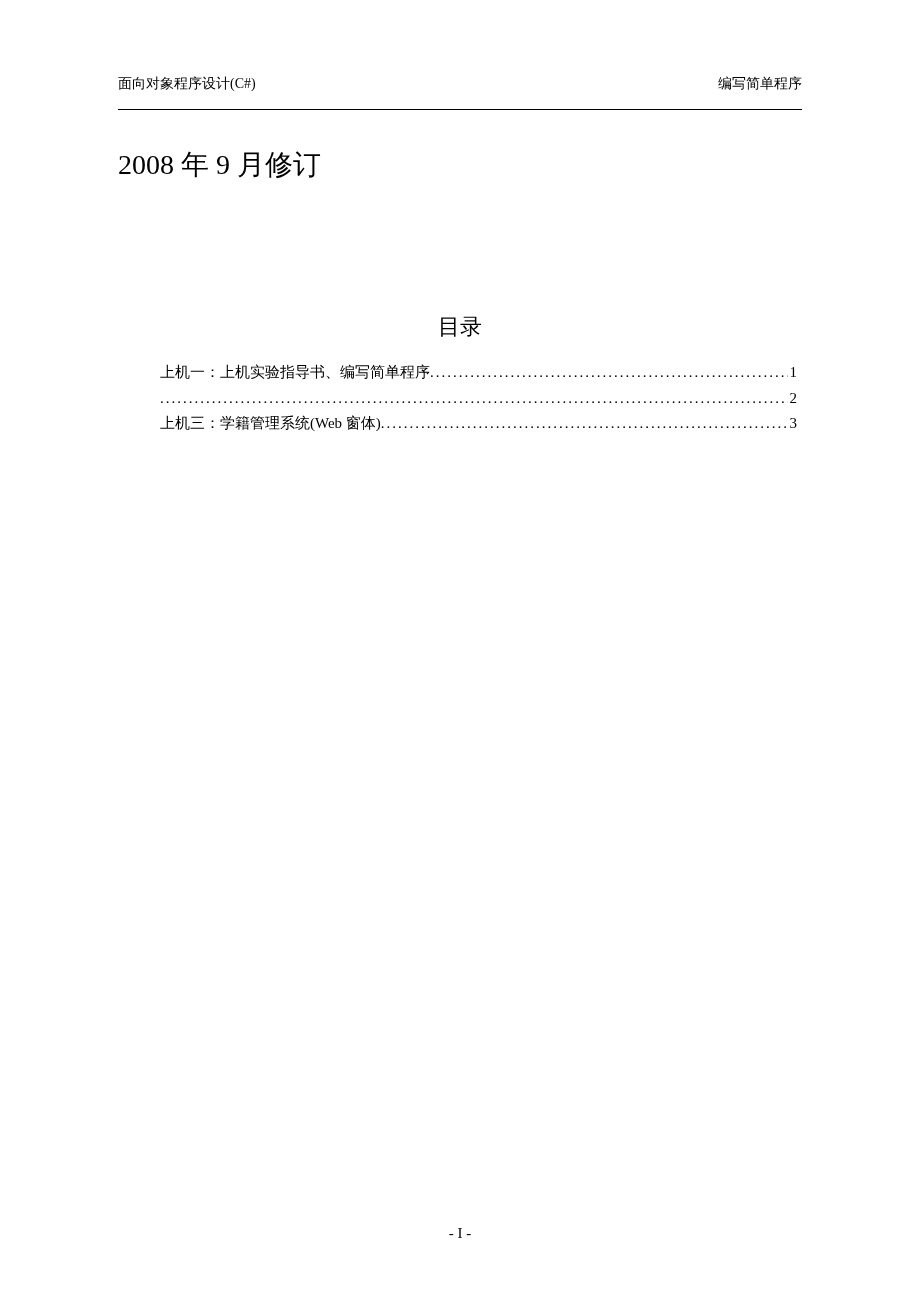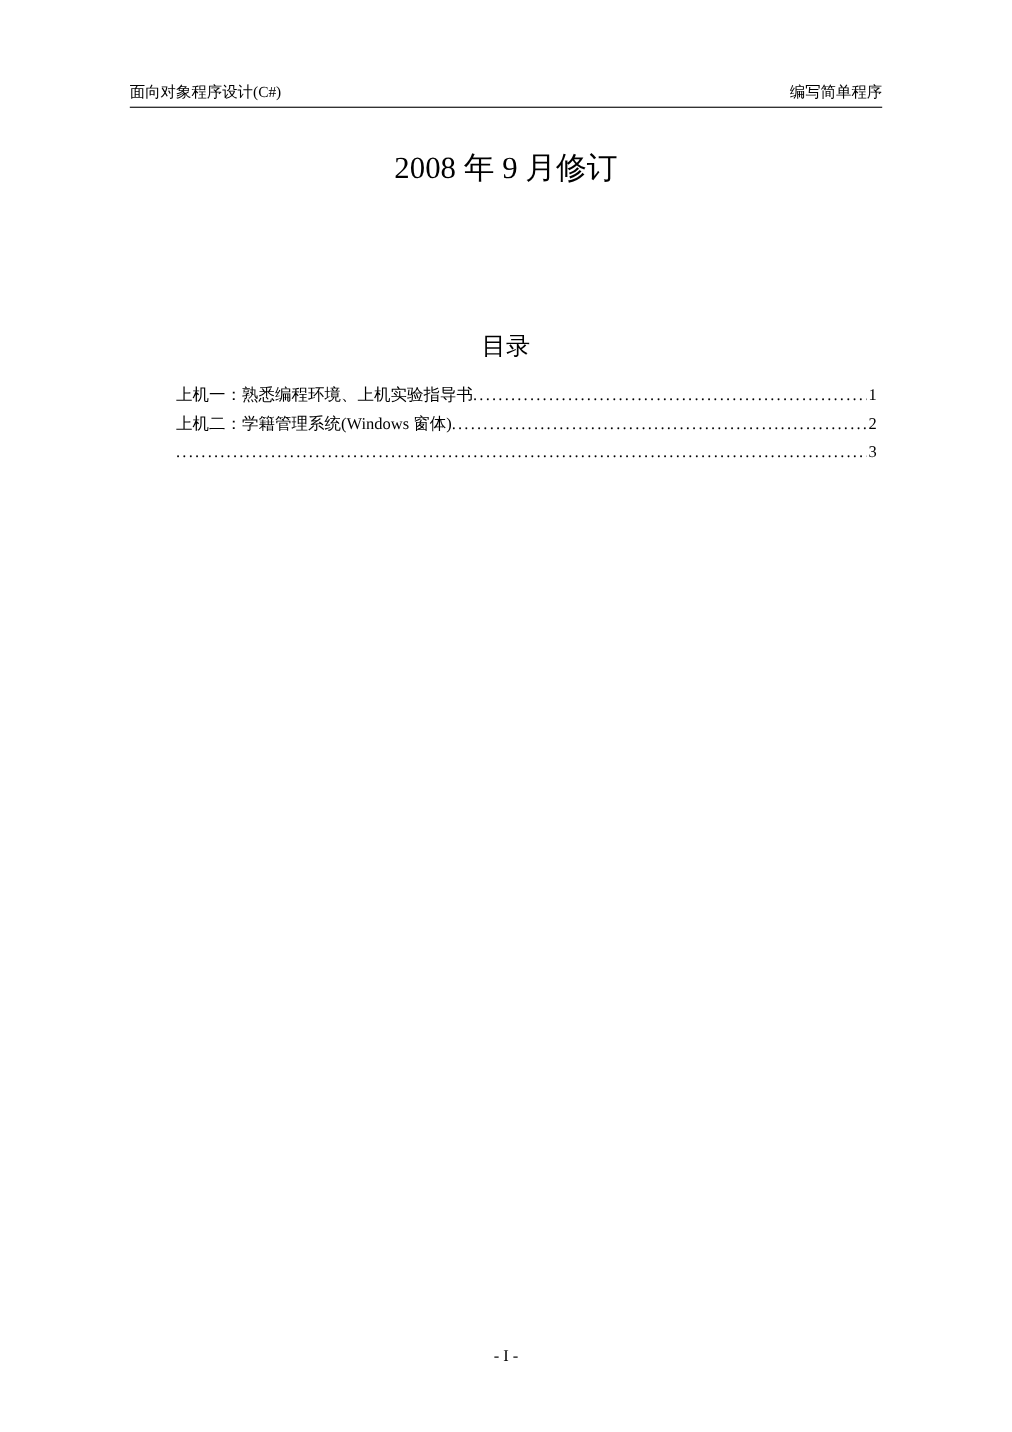--- a/index.html
+++ b/index.html
@@ -16,28 +16,28 @@
     }
     .page {
       padding: 75px 118px 0 118px;
       height: 100%;
       position: relative;
     }
     .header {
       display: flex;
       justify-content: space-between;
       font-size: 14px;
-      padding-bottom: 4px;
+      padding-bottom: 16px;
       border-bottom: 1.5px solid #000;
       margin-bottom: 36px;
       font-family: "SimSun", "宋体", serif;
     }
     .revision-date {
       font-size: 28px;
-      text-align: center;
+      text-align: left;
       margin-bottom: 128px;
       margin-top: 18px;
       font-family: "Times New Roman", "SimSun", serif;
     }
     .toc-title {
       font-size: 22px;
       text-align: center;
       margin-bottom: 18px;
       font-weight: normal;
       font-family: "SimHei", "黑体", sans-serif;
@@ -85,30 +85,30 @@
     <span>面向对象程序设计(C#)</span>
     <span>编写简单程序</span>
   </div>
 
   <div class="revision-date">2008 年 9 月修订</div>
 
   <div class="toc-title">目录</div>
 
   <div class="toc">
     <div class="toc-entry">
-      <span class="toc-label">上机一：熟悉编程环境、上机实验指导书</span>
+      <span class="toc-label">上机一：上机实验指导书、编写简单程序</span>
       <span class="toc-leader">...............................................................................................................................</span>
       <span class="toc-page">1</span>
     </div>
     <div class="toc-entry">
-      <span class="toc-label">上机二：学籍管理系统(Windows 窗体)</span>
       <span class="toc-leader">...............................................................................................................................</span>
       <span class="toc-page">2</span>
     </div>
     <div class="toc-entry">
+      <span class="toc-label">上机三：学籍管理系统(Web 窗体) </span>
       <span class="toc-leader">...............................................................................................................................</span>
       <span class="toc-page">3</span>
     </div>
   </div>
 
   <div class="footer">- I -</div>
 
 </div>
 
 </body></html>

